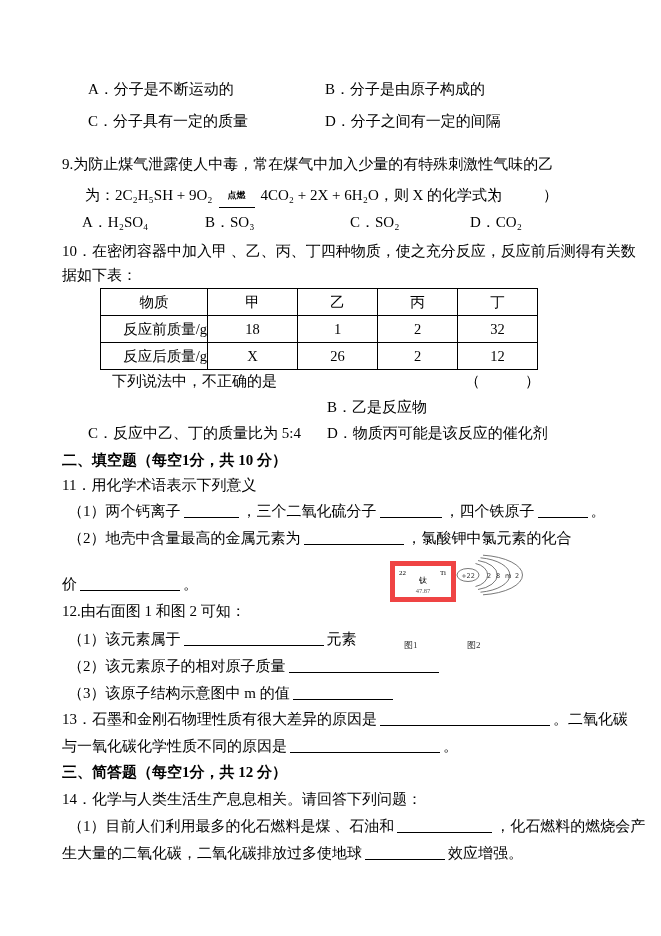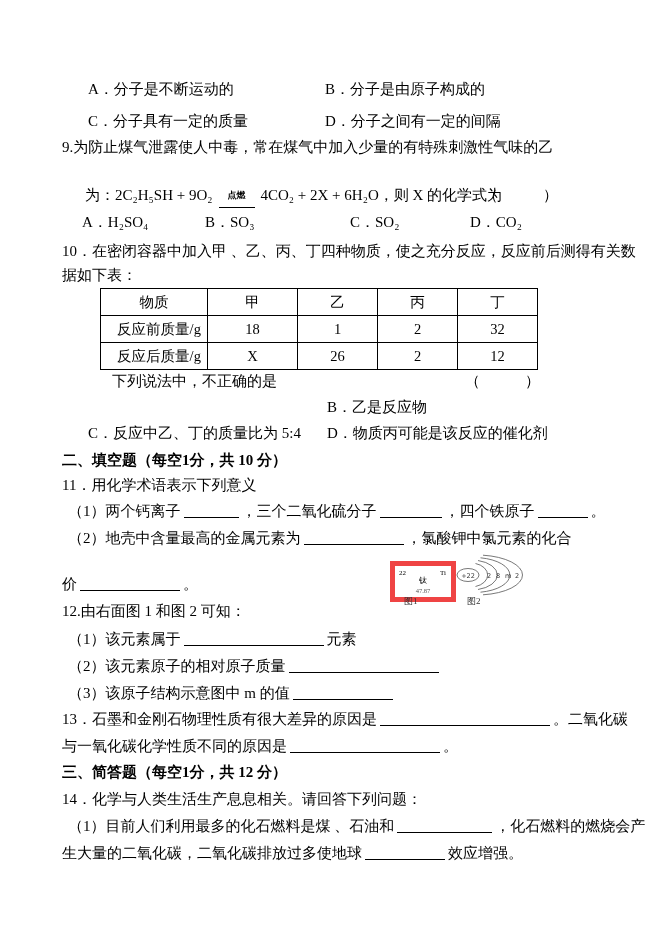--- a/index.html
+++ b/index.html
@@ -7,41 +7,41 @@
         font-family:"Liberation Serif","DejaVu Serif",serif;font-size:15px;overflow:hidden;}
   .ln{position:absolute;white-space:nowrap;line-height:20px;}
   .bold{font-weight:bold;}
   .blank{display:inline-block;border-bottom:1px solid #000;height:14px;vertical-align:-2px;margin:0 3px;}
   .cond{display:inline-block;text-align:center;font-size:9px;font-weight:bold;line-height:10px;
         border-bottom:1px solid #000;padding:0 9px 7px;vertical-align:2px;margin:0 6px;}
   .bracket{position:absolute;}
   table.qtable{position:absolute;left:100px;top:288px;border-collapse:collapse;
         font-size:14.5px;table-layout:fixed;}
   table.qtable td{border:1px solid #000;height:26px;text-align:center;padding:0;}
-  table.qtable td.rowhead{text-align:center;padding-left:10px;}
+  table.qtable td.rowhead{text-align:right;padding-left:10px;}
   .figbox{position:absolute;left:390px;top:561px;width:56px;height:31px;border:5px solid #ef4444;
         font-size:7px;line-height:8px;}
   .figbox .num{position:absolute;left:4px;top:3px;font-size:7px;}
   .figbox .sym{position:absolute;right:5px;top:3px;font-size:7px;}
   .figbox .nm{position:absolute;left:0;right:0;top:11px;text-align:center;font-size:8px;}
   .figbox .mass{position:absolute;left:0;right:0;bottom:2px;text-align:center;font-size:6.5px;color:#555;}
-  .figcap{position:absolute;font-size:9px;color:#333;}
+  .figcap{position:absolute;font-size:9px;color:#333;margin-top:44px;}
   svg text{font-family:"DejaVu Sans",sans-serif;}
 </style>
 </head>
 <body>
 
 <div class="page">
 
   <span class="ln" style="top:79px;left:325px">B．分子是由原子构成的</span>
   <span class="ln" style="top:79px;left:88px">A．分子是不断运动的</span>
   <span class="ln" style="top:111px;left:325px">D．分子之间有一定的间隔</span>
   <span class="ln" style="top:111px;left:88px">C．分子具有一定的质量</span>
 
-  <span class="ln" style="top:137px;left:62px">9.为防止煤气泄露使人中毒，常在煤气中加入少量的有特殊刺激性气味的乙</span>
+  <span class="ln" style="top:154px;left:62px">9.为防止煤气泄露使人中毒，常在煤气中加入少量的有特殊刺激性气味的乙</span>
   <span class="ln" style="top:185px;left:85px;right:0">
     <span>为：2C₂H₅SH + 9O₂</span><span class="cond">点燃</span><span>4CO₂ + 2X  + 6H₂O，则 X 的化学式为</span>
     <span class="bracket" style="left:398px;top:0">（　　　）</span>
   </span>
   <span class="ln" style="top:212px;left:82px">A．H₂SO₄</span>
   <span class="ln" style="top:212px;left:205px">B．SO₃</span>
   <span class="ln" style="top:212px;left:350px">C．SO₂</span>
   <span class="ln" style="top:212px;left:470px">D．CO₂</span>
 
   <span class="ln" style="top:241px;left:62px">10．在密闭容器中加入甲 、乙、丙、丁四种物质，使之充分反应，反应前后测得有关数</span>

